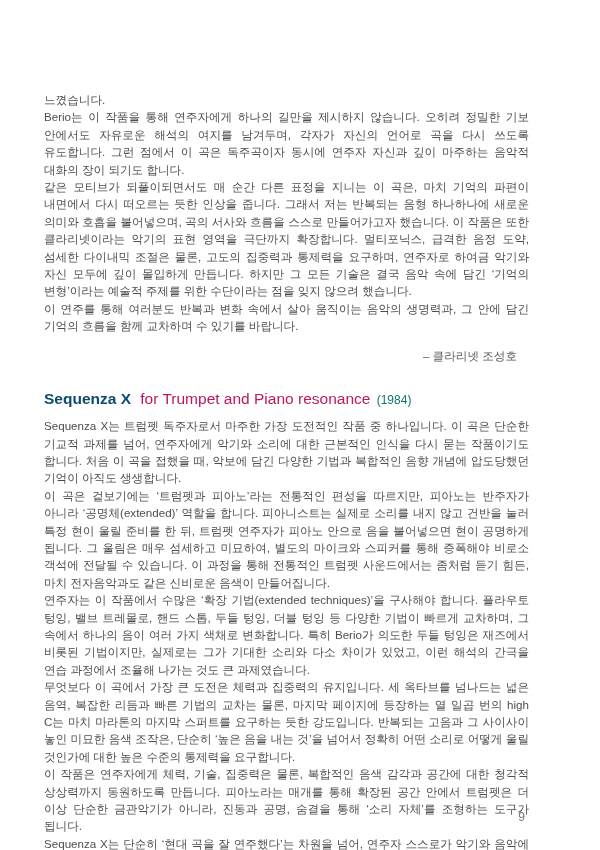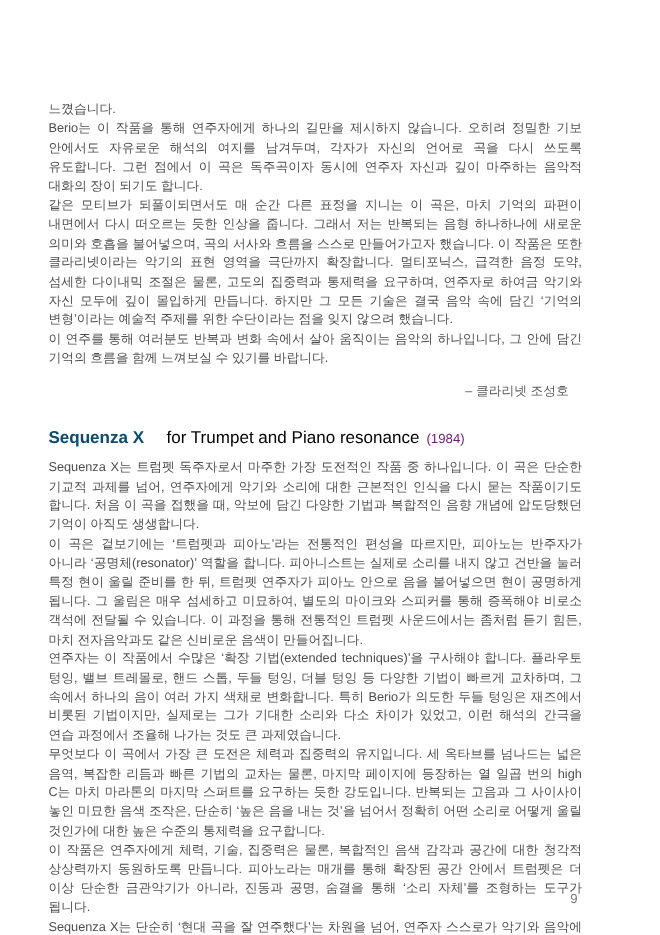--- a/index.html
+++ b/index.html
@@ -32,57 +32,57 @@
     margin: 25px 0 7px 0;
     font-size: 15.5px;
     line-height: 20px;
     font-weight: 400;
   }
   .title-name {
     font-weight: 700;
     color: #0c4a6e;
   }
   .title-subtitle {
-    color: #000000;
-    margin-left: 16px;
+    color: #be185d;
+    margin-left: 5px;
   }
   .title-year {
-    color: #701a75;
+    color: #0f766e;
     font-size: 12px;
     margin-left: 2px;
   }
   .page-number {
     position: absolute;
     right: 47px;
     bottom: 26px;
     font-size: 12px;
     color: #777777;
   }
 </style>
 </head>
 <body>
 
 <div class="page">
 
   <section>
     <p class="body-para">느꼈습니다.</p>
     <p class="body-para">Berio는 이 작품을 통해 연주자에게 하나의 길만을 제시하지 않습니다. 오히려 정밀한 기보 안에서도 자유로운 해석의 여지를 남겨두며, 각자가 자신의 언어로 곡을 다시 쓰도록 유도합니다. 그런 점에서 이 곡은 독주곡이자 동시에 연주자 자신과 깊이 마주하는 음악적 대화의 장이 되기도 합니다.</p>
     <p class="body-para">같은 모티브가 되풀이되면서도 매 순간 다른 표정을 지니는 이 곡은, 마치 기억의 파편이 내면에서 다시 떠오르는 듯한 인상을 줍니다. 그래서 저는 반복되는 음형 하나하나에 새로운 의미와 호흡을 불어넣으며, 곡의 서사와 흐름을 스스로 만들어가고자 했습니다. 이 작품은 또한 클라리넷이라는 악기의 표현 영역을 극단까지 확장합니다. 멀티포닉스, 급격한 음정 도약, 섬세한 다이내믹 조절은 물론, 고도의 집중력과 통제력을 요구하며, 연주자로 하여금 악기와 자신 모두에 깊이 몰입하게 만듭니다. 하지만 그 모든 기술은 결국 음악 속에 담긴 ‘기억의 변형’이라는 예술적 주제를 위한 수단이라는 점을 잊지 않으려 했습니다.</p>
-    <p class="body-para">이 연주를 통해 여러분도 반복과 변화 속에서 살아 움직이는 음악의 하나입니다, 그 안에 담긴 기억의 흐름을 함께 느껴보실 수 있기를 바랍니다.</p>
+    <p class="body-para">이 연주를 통해 여러분도 반복과 변화 속에서 살아 움직이는 음악의 생명력과, 그 안에 담긴 기억의 흐름을 함께 교차하며 수 있기를 바랍니다.</p>
     <p class="signature">– 클라리넷 조성호</p>
   </section>
 
   <section>
     <h2 class="section-title">
       <span class="title-name">Sequenza X</span>
       <span class="title-subtitle">for Trumpet and Piano resonance</span>
       <span class="title-year">(1984)</span>
     </h2>
     <p class="body-para">Sequenza X는 트럼펫 독주자로서 마주한 가장 도전적인 작품 중 하나입니다. 이 곡은 단순한 기교적 과제를 넘어, 연주자에게 악기와 소리에 대한 근본적인 인식을 다시 묻는 작품이기도 합니다. 처음 이 곡을 접했을 때, 악보에 담긴 다양한 기법과 복합적인 음향 개념에 압도당했던 기억이 아직도 생생합니다.</p>
-    <p class="body-para">이 곡은 겉보기에는 ‘트럼펫과 피아노’라는 전통적인 편성을 따르지만, 피아노는 반주자가 아니라 ‘공명체(resonator)’ 역할을 합니다. 피아니스트는 실제로 소리를 내지 않고 건반을 눌러 특정 현이 울릴 준비를 한 뒤, 트럼펫 연주자가 피아노 안으로 음을 불어넣으면 현이 공명하게 됩니다. 그 울림은 매우 섬세하고 미묘하여, 별도의 마이크와 스피커를 통해 증폭해야 비로소 객석에 전달될 수 있습니다. 이 과정을 통해 전통적인 트럼펫 사운드에서는 좀처럼 듣기 힘든, 마치 전자음악과도 같은 신비로운 음색이 만들어집니다.</p>
+    <p class="body-para">이 곡은 겉보기에는 ‘트럼펫과 피아노’라는 전통적인 편성을 따르지만, 피아노는 반주자가 아니라 ‘공명체(extended)’ 역할을 합니다. 피아니스트는 실제로 소리를 내지 않고 건반을 눌러 특정 현이 울릴 준비를 한 뒤, 트럼펫 연주자가 피아노 안으로 음을 불어넣으면 현이 공명하게 됩니다. 그 울림은 매우 섬세하고 미묘하여, 별도의 마이크와 스피커를 통해 증폭해야 비로소 객석에 전달될 수 있습니다. 이 과정을 통해 전통적인 트럼펫 사운드에서는 좀처럼 듣기 힘든, 마치 전자음악과도 같은 신비로운 음색이 만들어집니다.</p>
     <p class="body-para">연주자는 이 작품에서 수많은 ‘확장 기법(extended techniques)’을 구사해야 합니다. 플라우토 텅잉, 밸브 트레몰로, 핸드 스톱, 두들 텅잉, 더블 텅잉 등 다양한 기법이 빠르게 교차하며, 그 속에서 하나의 음이 여러 가지 색채로 변화합니다. 특히 Berio가 의도한 두들 텅잉은 재즈에서 비롯된 기법이지만, 실제로는 그가 기대한 소리와 다소 차이가 있었고, 이런 해석의 간극을 연습 과정에서 조율해 나가는 것도 큰 과제였습니다.</p>
     <p class="body-para">무엇보다 이 곡에서 가장 큰 도전은 체력과 집중력의 유지입니다. 세 옥타브를 넘나드는 넓은 음역, 복잡한 리듬과 빠른 기법의 교차는 물론, 마지막 페이지에 등장하는 열 일곱 번의 high C는 마치 마라톤의 마지막 스퍼트를 요구하는 듯한 강도입니다. 반복되는 고음과 그 사이사이 놓인 미묘한 음색 조작은, 단순히 ‘높은 음을 내는 것’을 넘어서 정확히 어떤 소리로 어떻게 울릴 것인가에 대한 높은 수준의 통제력을 요구합니다.</p>
     <p class="body-para">이 작품은 연주자에게 체력, 기술, 집중력은 물론, 복합적인 음색 감각과 공간에 대한 청각적 상상력까지 동원하도록 만듭니다. 피아노라는 매개를 통해 확장된 공간 안에서 트럼펫은 더 이상 단순한 금관악기가 아니라, 진동과 공명, 숨결을 통해 ‘소리 자체’를 조형하는 도구가 됩니다.</p>
     <p class="body-para">Sequenza X는 단순히 ‘현대 곡을 잘 연주했다’는 차원을 넘어, 연주자 스스로가 악기와 음악에 대해 깊이 성찰할 수 있는 기회를 줍니다. 매번 연주할 때마다 새로운 감각과 과제가 주어지며, 그 과정 속에서 연주자도 조금씩 새롭게 태어나는 경험을 하게 됩니다.</p>
     <p class="signature">– 트럼펫 김동민</p>
   </section>
 
   <div class="page-number">9</div>
 
 </div>

